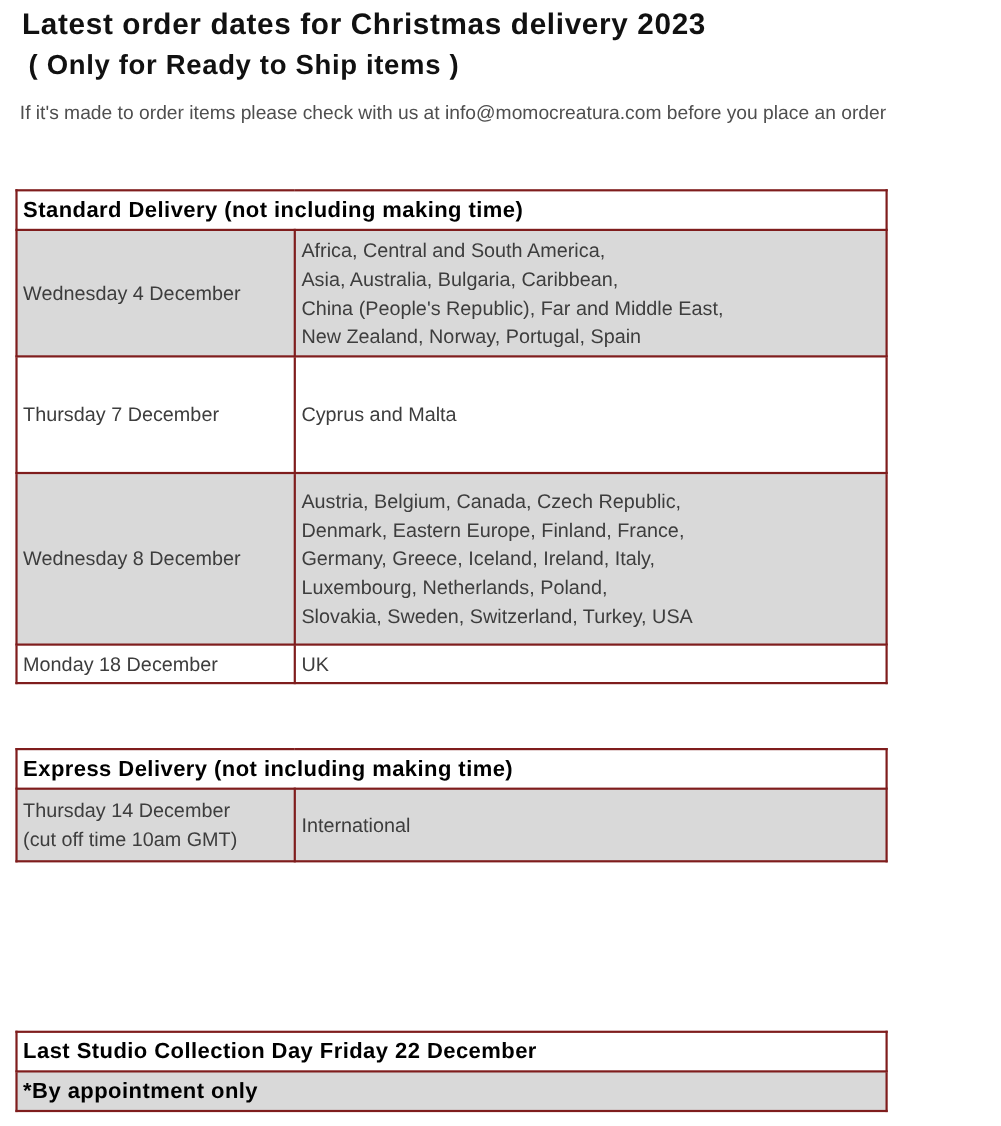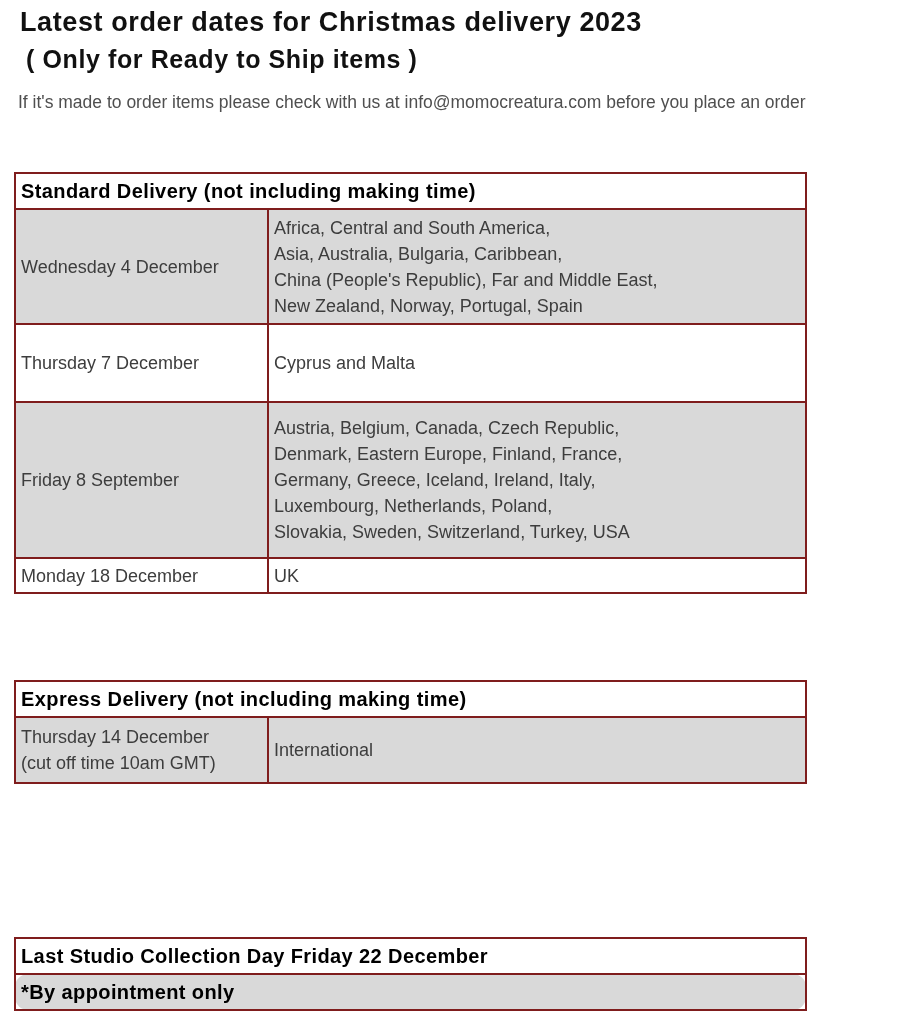--- a/index.html
+++ b/index.html
@@ -45,30 +45,30 @@
     background: #ffffff;
     height: 36px;
   }
   table.grid td {
     font-size: 18px; font-weight: normal; color: #3d3d3d;
     line-height: 26px;
     white-space: pre-line;
     background: #ffffff;
   }
   table.grid td.shaded { background: #d9d9d9; }
-  th.shaded-note { background: #d9d9d9 !important; font-weight: normal; color: #3d3d3d; font-size: 18px; letter-spacing: 0; height: 31px; border-radius: 13px; }
+  th.shaded-note { background: #d9d9d9 !important; font-weight: normal; color: #3d3d3d; font-size: 18px; letter-spacing: 0; height: 31px; }
 
   #table-standard { top: 172px; }
   #table-express  { top: 680px; }
   #table-collection { top: 937px; }
 
   .col-date { width: 253px; }
 
   #table-standard tr.r0 td { height: 115px; }
-  #table-standard tr.r1 td { height: 78px; }
+  #table-standard tr.r1 td { height: 106px; }
   #table-standard tr.r2 td { height: 156px; }
   #table-standard tr.r3 td { height: 35px;  }
 
   #table-express tr.r0 td { height: 66px; }
   #table-express tr.r1 td { height: 66px; }
 </style>
 </head>
 <body>
 
 <div class="page">
@@ -91,21 +91,21 @@
       <td class="shaded">Africa, Central and South America,
 Asia, Australia, Bulgaria, Caribbean,
 China (People's Republic), Far and Middle East,
 New Zealand, Norway, Portugal, Spain</td>
     </tr>
     <tr class="r1">
       <td>Thursday 7 December</td>
       <td>Cyprus and Malta</td>
     </tr>
     <tr class="r2">
-      <td class="shaded">Friday 8 September</td>
+      <td class="shaded">Wednesday 8 December</td>
       <td class="shaded">Austria, Belgium, Canada, Czech Republic,
 Denmark, Eastern Europe, Finland, France,
 Germany, Greece, Iceland, Ireland, Italy,
 Luxembourg, Netherlands, Poland,
 Slovakia, Sweden, Switzerland, Turkey, USA</td>
     </tr>
     <tr class="r3">
       <td>Monday 18 December</td>
       <td>UK</td>
     </tr>

